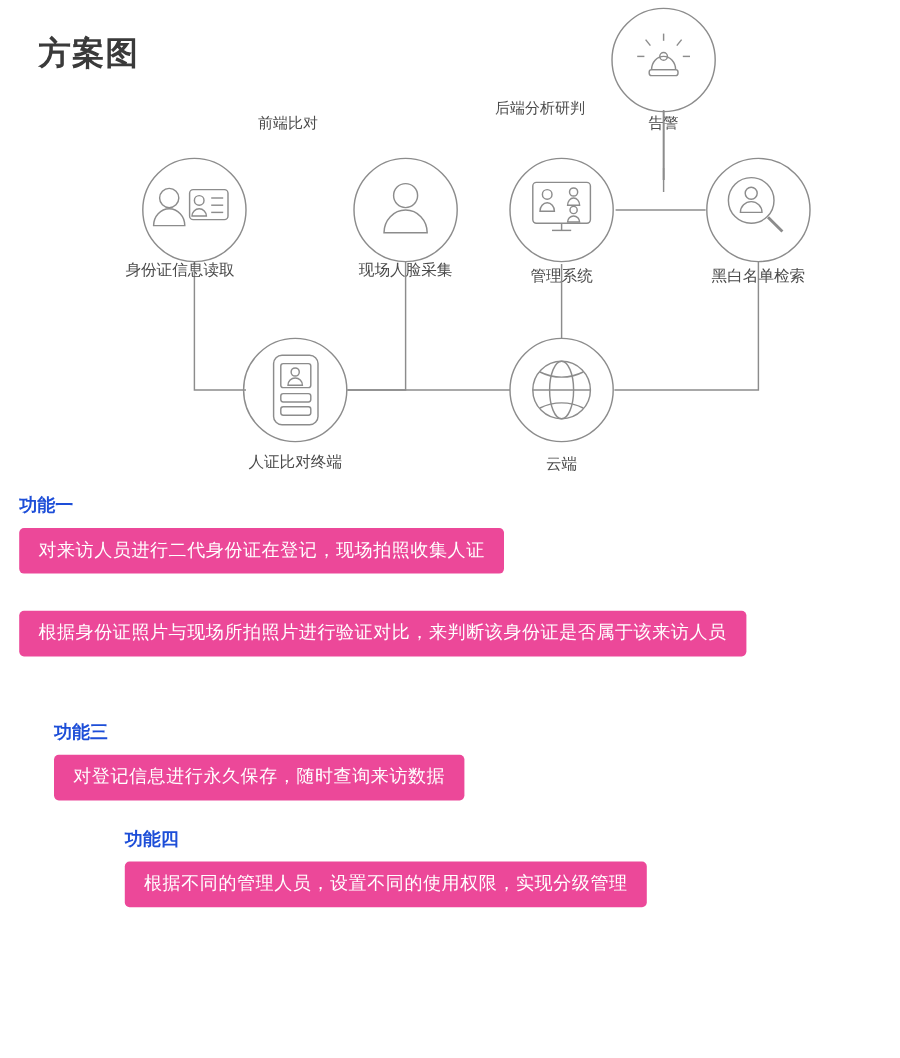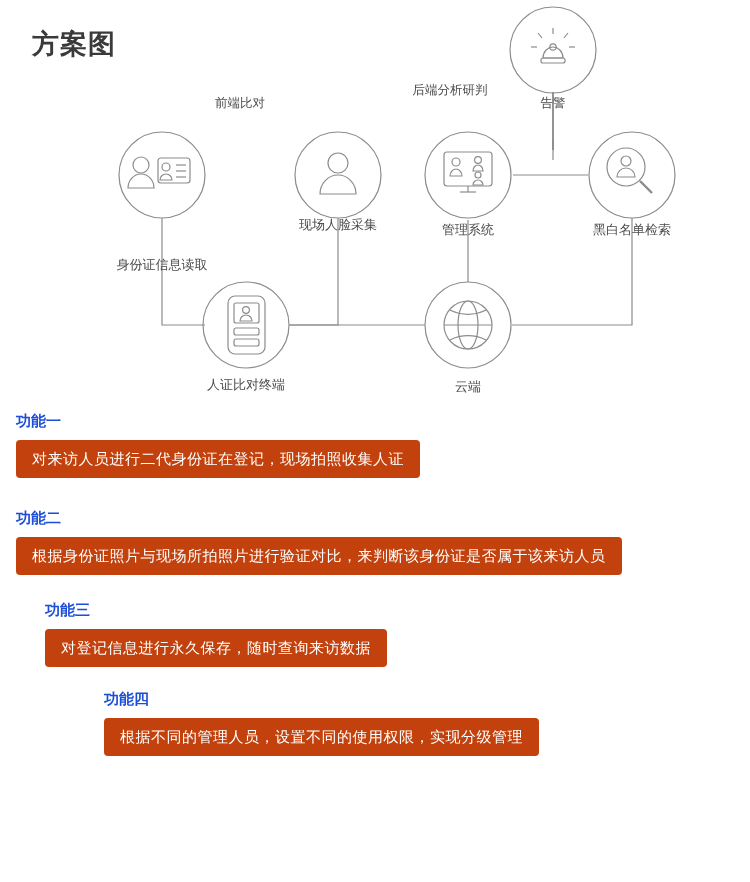--- a/index.html
+++ b/index.html
@@ -72,21 +72,21 @@
     position: absolute;
   }
   .feature-title {
     font-size: 15px;
     font-weight: bold;
     color: #1d4ed8;
     margin-bottom: 9px;
   }
   .feature-bar {
     display: inline-block;
-    background: #c2410c;
+    background: #ec4899;
     color: #ffffff;
     font-size: 15px;
     border-radius: 4px;
     padding: 11px 16px 12px 16px;
     line-height: 1;
     white-space: nowrap;
     letter-spacing: 0.5px;
   }
 </style>
 </head>
@@ -182,35 +182,34 @@
       <line x1="444" y1="325" x2="492" y2="325"></line>
       <path d="M450,310 a40,40 0 0 0 36,0"></path>
       <path d="M450,340 a40,40 0 0 1 36,0"></path>
     </g>
   </svg>
 
   <div class="link-label" style="left:240px; top:95px;">前端比对</div>
   <div class="link-label" style="left:450px; top:82px;">后端分析研判</div>
   <div class="link-label" style="left:553px; top:95px;">告警</div>
 
-  <div class="node-label" style="left:162px; top:216px;margin-top:40px;">身份证信息读取</div>
+  <div class="node-label" style="left:150px; top:216px;">身份证信息读取</div>
   <div class="node-label" style="left:338px; top:216px;">现场人脸采集</div>
   <div class="node-label" style="left:468px; top:221px;">管理系统</div>
   <div class="node-label" style="left:632px; top:221px;">黑白名单检索</div>
   <div class="node-label" style="left:246px; top:376px;">人证比对终端</div>
   <div class="node-label" style="left:468px; top:378px;">云端</div>
 </div>
 
 <div class="feature" style="left:16px; top:412px;">
   <div class="feature-title">功能一</div>
   <div class="feature-bar">对来访人员进行二代身份证在登记，现场拍照收集人证</div>
 </div>
 
 <div class="feature" style="left:16px; top:509px;">
-  <div class="feature-title">功能二</div>
   <div class="feature-bar">根据身份证照片与现场所拍照片进行验证对比，来判断该身份证是否属于该来访人员</div>
 </div>
 
 <div class="feature" style="left:16px; top:601px;margin-left:29px;">
   <div class="feature-title">功能三</div>
   <div class="feature-bar">对登记信息进行永久保存，随时查询来访数据</div>
 </div>
 
 <div class="feature" style="left:104px; top:690px;">
   <div class="feature-title">功能四</div>

